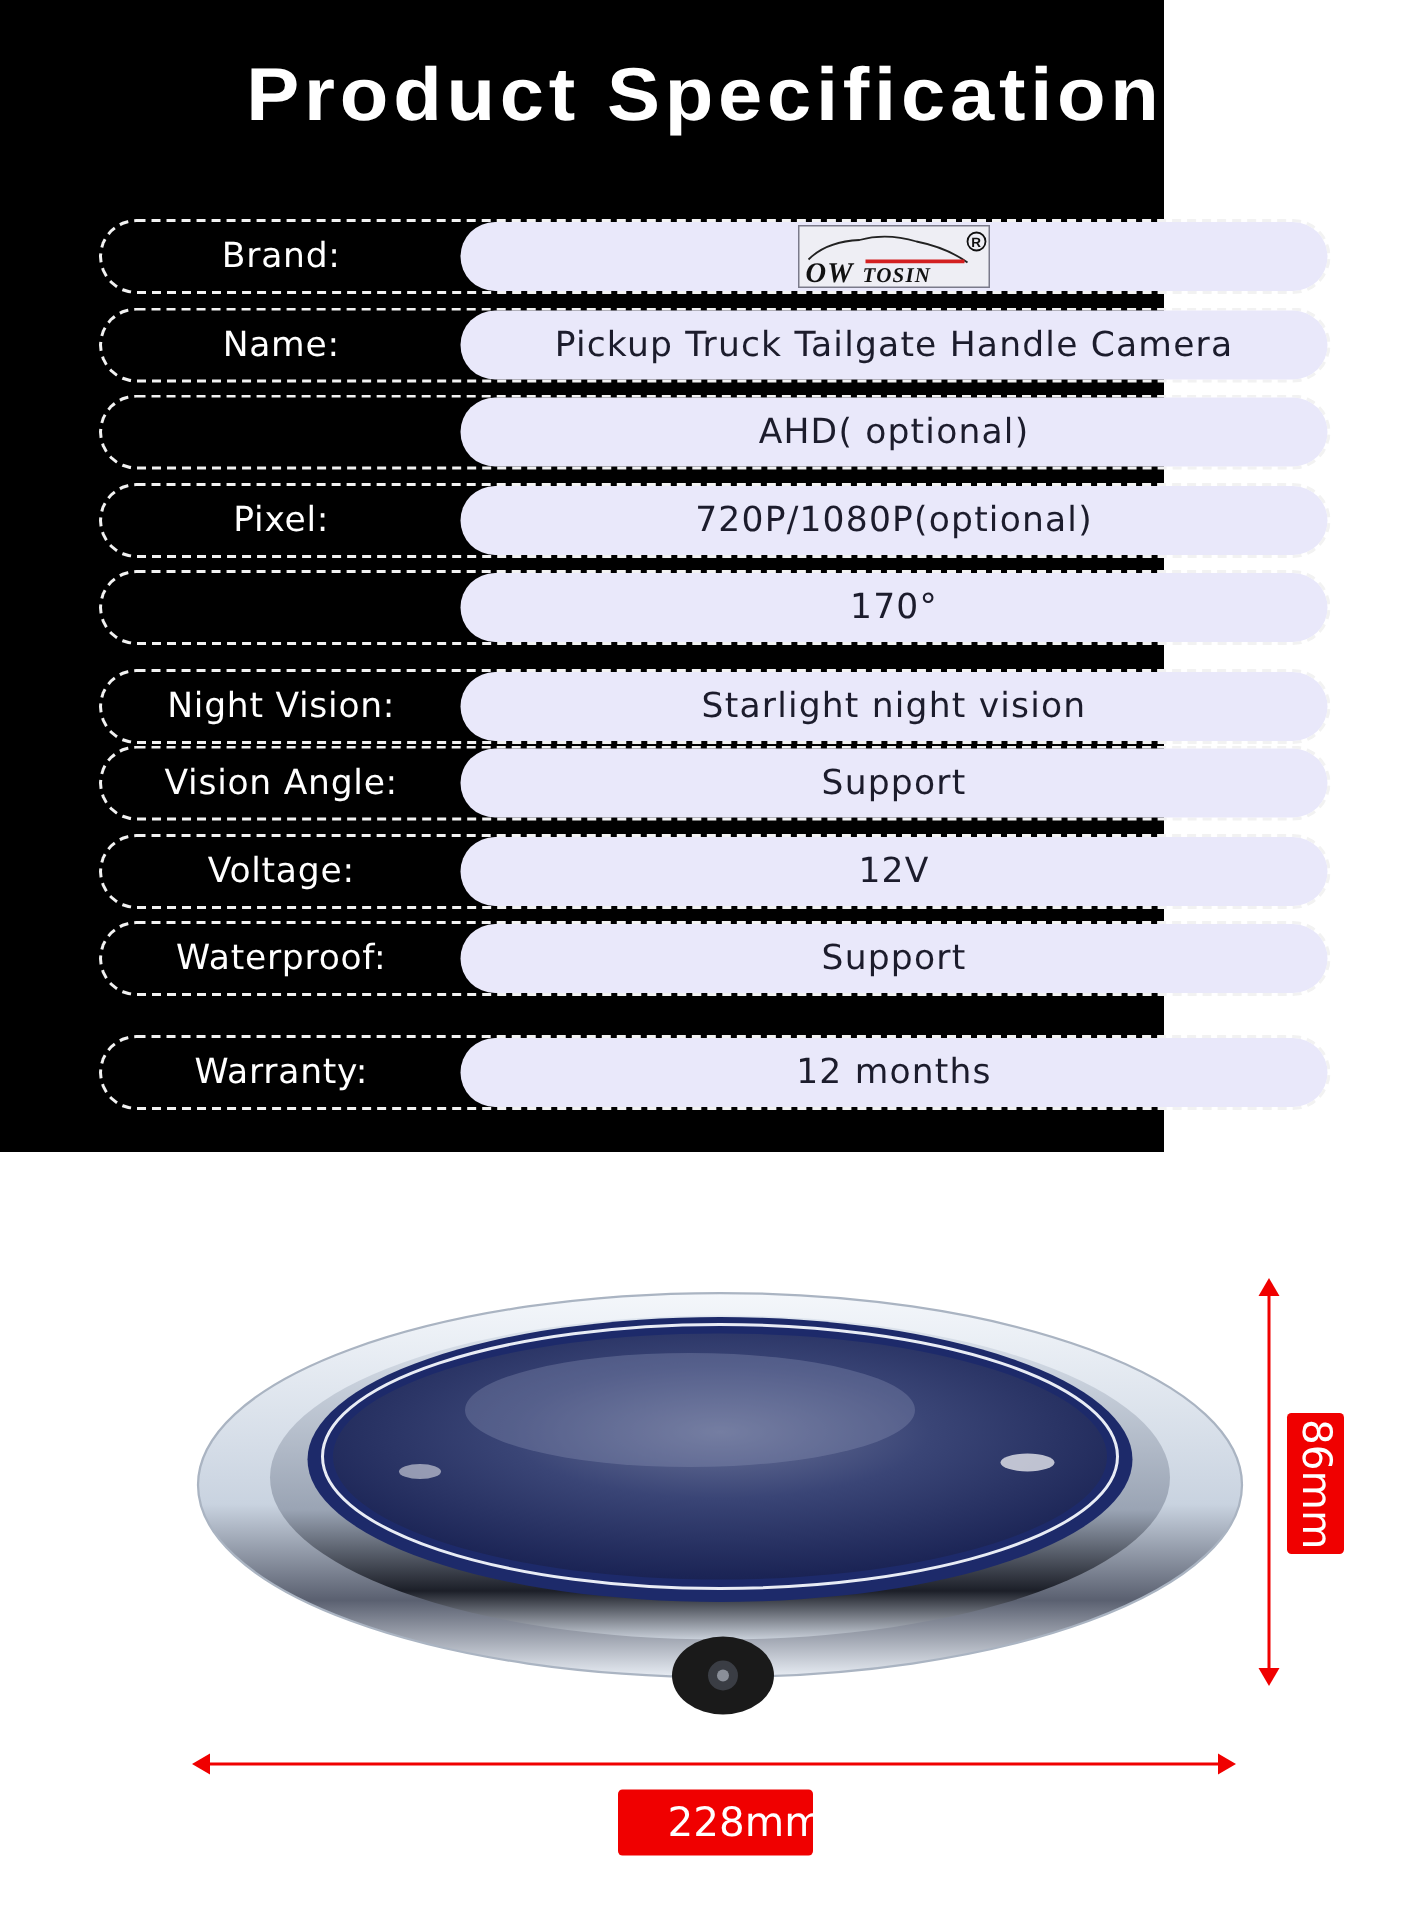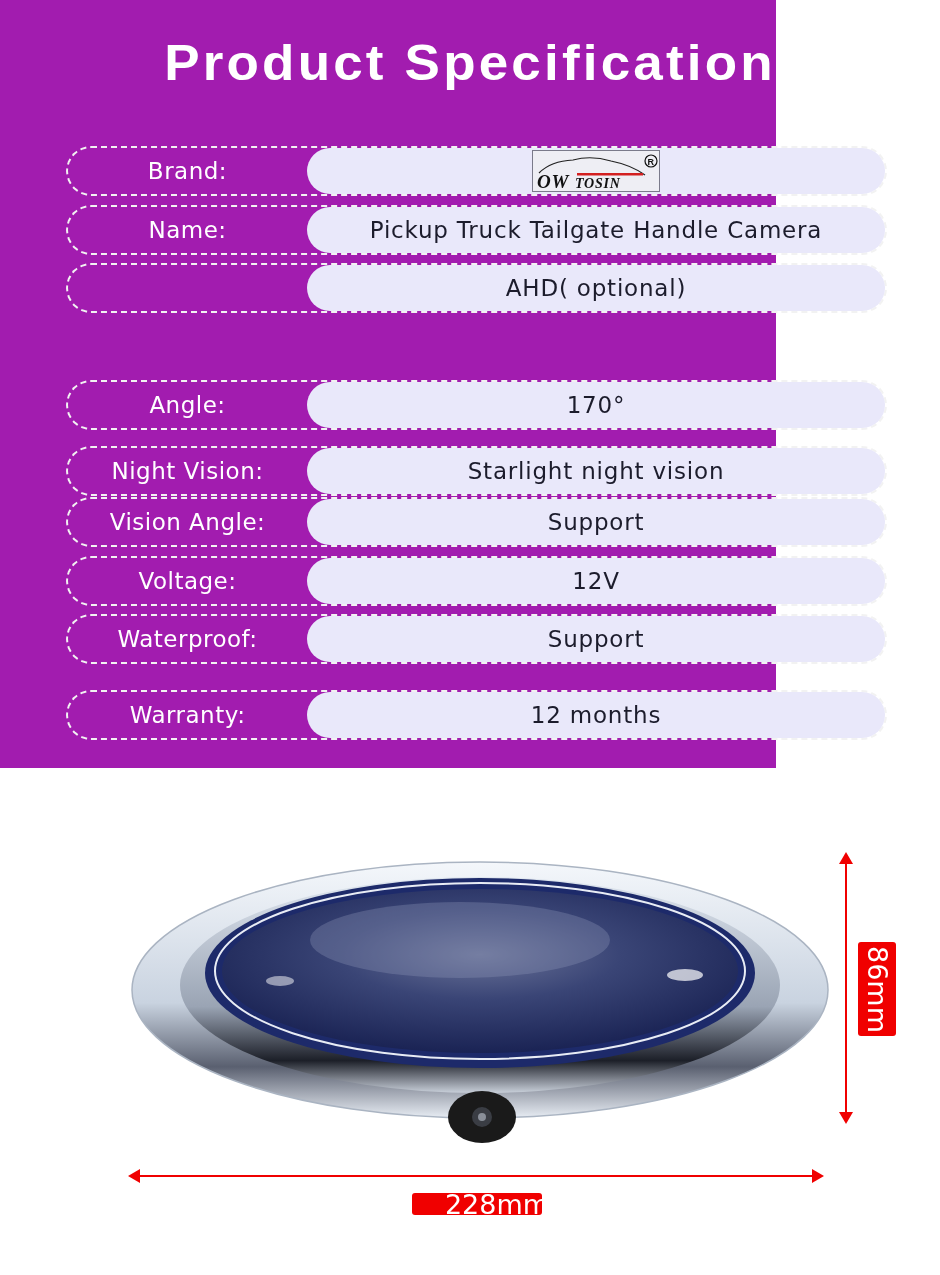--- a/index.html
+++ b/index.html
@@ -1,21 +1,21 @@
 <!DOCTYPE html>
 <html><head>
 <meta charset="utf-8">
 <style>
   * { box-sizing: border-box; margin: 0; padding: 0; }
   html, body { width: 940px; height: 1275px; background: #ffffff; overflow: hidden; }
   body { font-family: "DejaVu Sans", sans-serif; position: relative; }
 
   .spec-panel {
     position: absolute; left: 0; top: 0; width: 776px; height: 768px;
-    background: #a21caf;
+    background: #000000;
   }
   .page-title {
     position: absolute; left: 0; top: 30px; width: 940px; text-align: center;
     color: #ffffff; font-family: "Liberation Sans", sans-serif; font-weight: bold;
     font-size: 50px; letter-spacing: 3px; line-height: 66px;
     transform: scaleX(1.06);
   }
 
   .spec-row {
     position: absolute; left: 66px; width: 821px; height: 50px;
@@ -40,21 +40,21 @@
   .brand-logo svg { position: absolute; left: 0; top: 0; }
 
   .product-image { position: absolute; left: 130px; top: 855px; width: 700px; height: 290px; }
 
   .dim-label {
     position: absolute; background: #f00000; color: #ffffff;
     font-family: "DejaVu Sans", sans-serif; font-size: 27px;
     display: flex; align-items: center; justify-content: center;
     border-radius: 3px;
   }
-  .dim-width { left: 412px; top: 1193px; width: 130px; height: 22px; padding-left: 40px; }
+  .dim-width { left: 412px; top: 1193px; width: 130px; height: 44px; padding-left: 40px; }
   .dim-height {
     left: 858px; top: 942px; width: 38px; height: 94px;
   }
   .dim-height span { display: inline-block; transform: rotate(90deg); white-space: nowrap; }
   .arrow { position: absolute; }
 </style>
 </head>
 <body>
 
 <div class="spec-panel">
@@ -78,23 +78,26 @@
           <text x="114.5" y="13.5" font-family="Liberation Sans, sans-serif" font-size="9" font-weight="bold" fill="#111">R</text>
         </svg>
       </div>
     </div>
   </div>
 
   <div class="spec-row" style="top:263px">
     <div class="spec-value">AHD( optional)</div>
   </div>
 
+  <div class="spec-row" style="top:322px">
+    <div class="spec-label">Pixel:</div>
+    <div class="spec-value">720P/1080P(optional)</div>
+  </div>
 
   <div class="spec-row" style="top:380px">
-    <div class="spec-label">Angle:</div>
     <div class="spec-value">170°</div>
   </div>
 
   <div class="spec-row" style="top:446px">
     <div class="spec-label">Night Vision:</div>
     <div class="spec-value">Starlight night vision</div>
   </div>
 
   <div class="spec-row" style="top:497px">
     <div class="spec-label">Vision Angle:</div>

